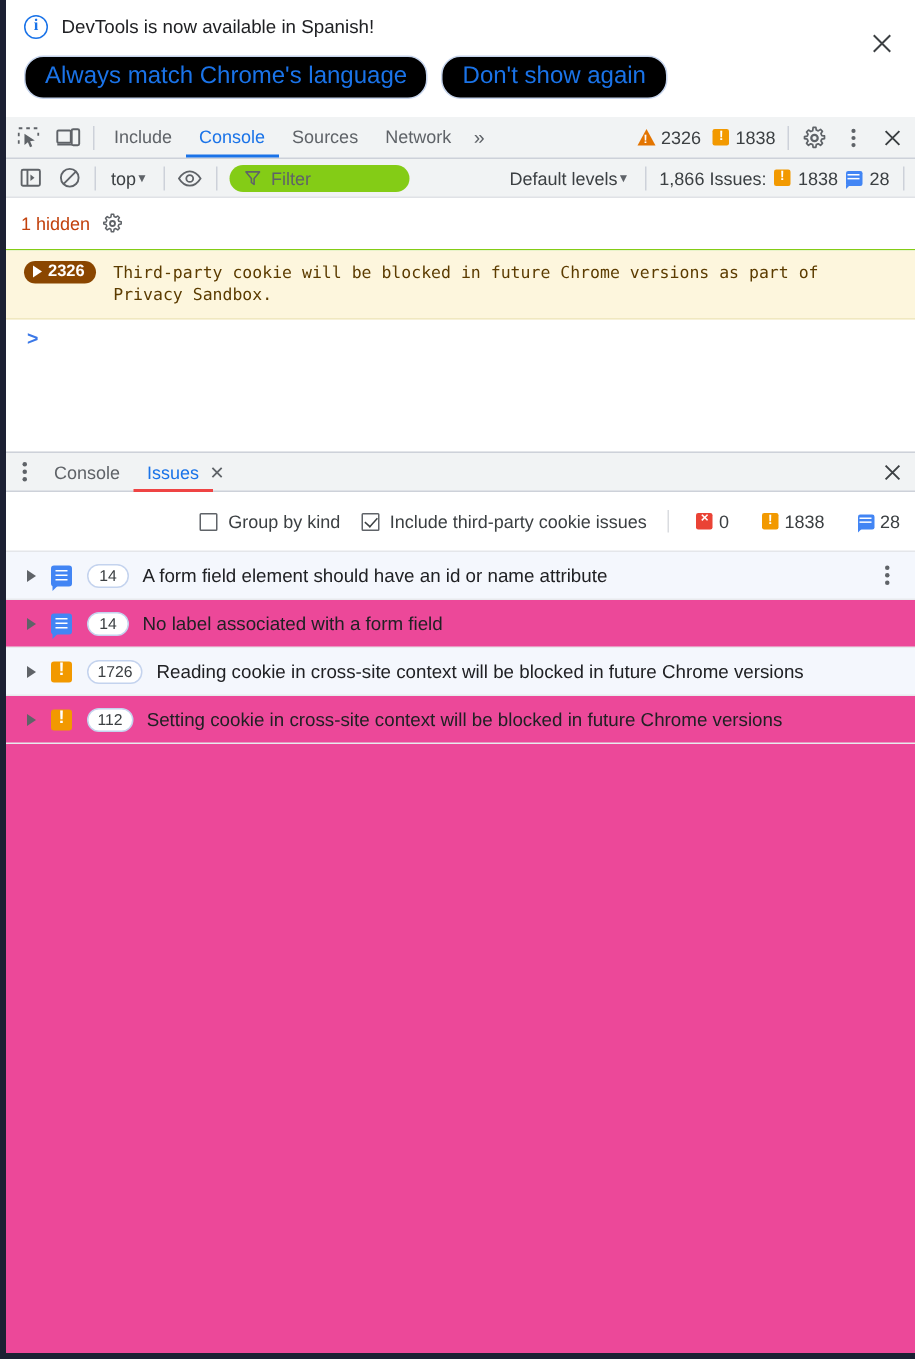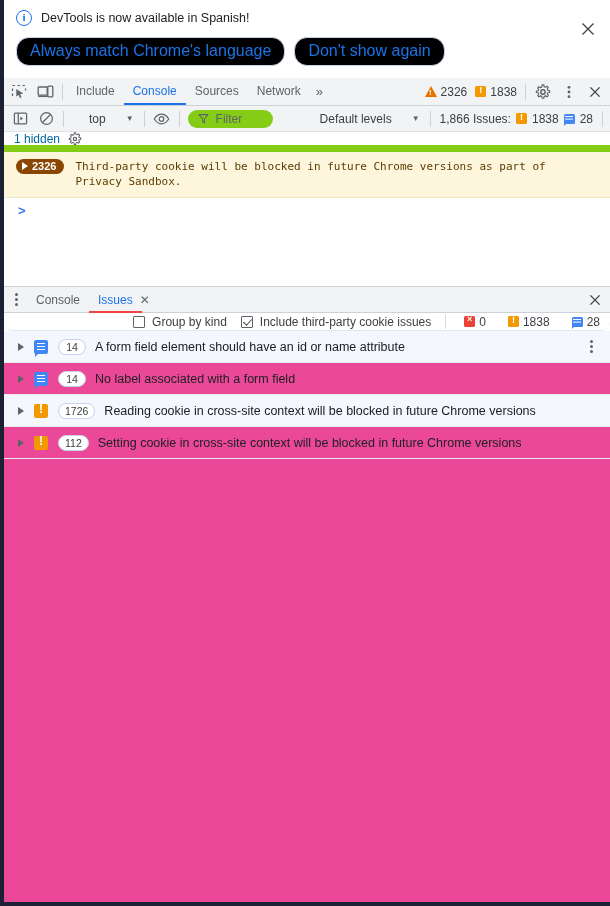--- a/index.html
+++ b/index.html
@@ -115,44 +115,43 @@
   }
 
   
   .filterbar {
     display: flex; align-items: center; height: 26px;
     flex: 0 0 auto; background: #f1f3f4;
     border-bottom: 1px solid #e0e2e6; padding: 0 3px;
   }
   .dd {
     font-size: 12px; color: #3c4043; cursor: pointer;
-    padding: 0 6px; display: flex; align-items: center; gap: 20px;
+    padding: 0 6px; display: flex; align-items: center; gap: 0;
     white-space: nowrap;
-    margin-left: 15px;
   }
   .caret { font-size: 8px; color: #5f6368; }
   .filter-input {
     flex: 1 1 auto; max-width: 170px;
     height: 18px; border-radius: 9px;
     background: #84cc16; border: none;
     display: flex; align-items: center; gap: 7px;
     padding: 0 10px; margin: 0 4px; cursor: text;
   }
   .filter-ph { font-size: 12px; color: #5f6368; }
   .issues-summary {
     display: flex; align-items: center; gap: 5px;
     font-size: 12px; color: #3c4043; cursor: pointer; padding: 0 5px;
   }
 
   
   .hiddenbar {
     display: flex; align-items: center; gap: 8px;
-    height: 20px; flex: 0 0 auto; padding-left: 10px;
-    background: #fff; border-bottom: 7px solid #84cc16;
-    font-size: 12px; color: #0369a1;
+    height: 35px; flex: 0 0 auto; padding-left: 10px;
+    background: #fff; border-bottom: 1px solid #84cc16;
+    font-size: 12px; color: #c2410c;
   }
 
   
   .console-body {
     flex: 0 0 auto; background: #fff;
     height: 134px; overflow: hidden;
   }
   .warn-msg {
     background: #fdf6dd; border-bottom: 1px solid #f0e8c0;
     display: flex; align-items: flex-start; gap: 11px;
@@ -193,23 +192,23 @@
     padding: 0 6px 0 2px; cursor: pointer;
   }
   .kebab {
     display: flex; flex-direction: column; gap: 2px;
     padding: 0 9px; cursor: pointer;
   }
   .kebab i { width: 3px; height: 3px; border-radius: 50%; background: #5f6368; display: block; }
 
   .issues-toolbar {
     display: flex; align-items: center; justify-content: flex-end;
-    gap: 14px; height: 18px; flex: 0 0 auto;
+    gap: 14px; height: 40px; flex: 0 0 auto;
     background: #fff; border-bottom: 1px solid #e4e6ea;
-    padding-right: 6px; font-size: 12px; color: #3c4043; border-radius: 10px;
+    padding-right: 6px; font-size: 12px; color: #3c4043;
   }
   .cbwrap { display: flex; align-items: center; gap: 7px; cursor: pointer; }
   .cb {
     width: 12px; height: 12px; border: 1.3px solid #5f6368;
     border-radius: 1px; background: #fff; position: relative; flex: 0 0 auto;
   }
   .cb.checked::after {
     content: ""; position: absolute; left: 3.2px; top: 0.3px;
     width: 3.5px; height: 7px; border: solid #3c4043;
     border-width: 0 1.6px 1.6px 0; transform: rotate(42deg);

